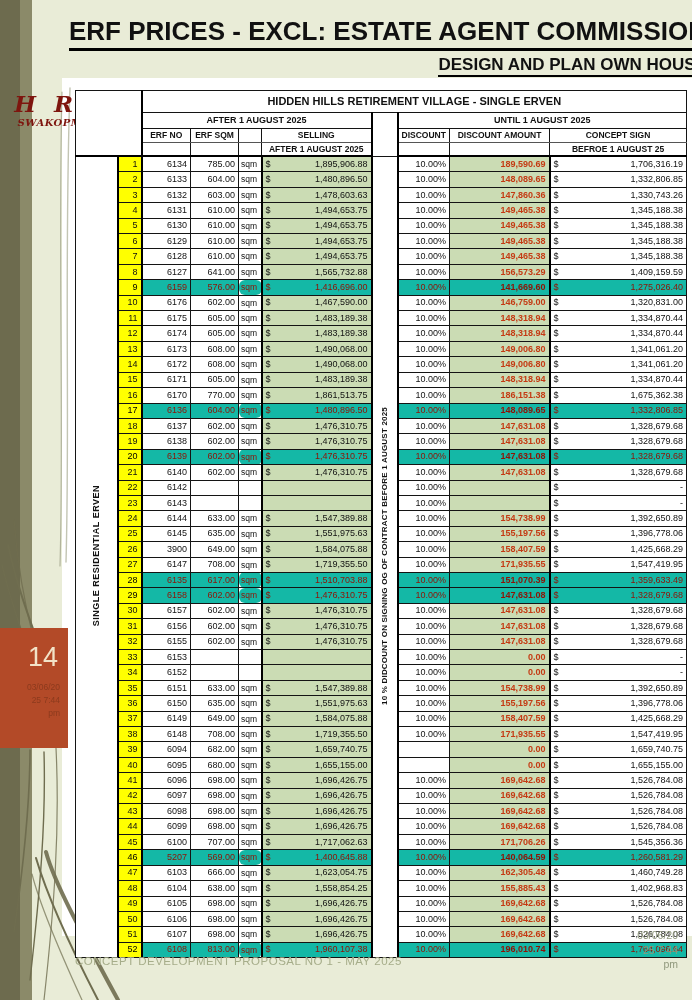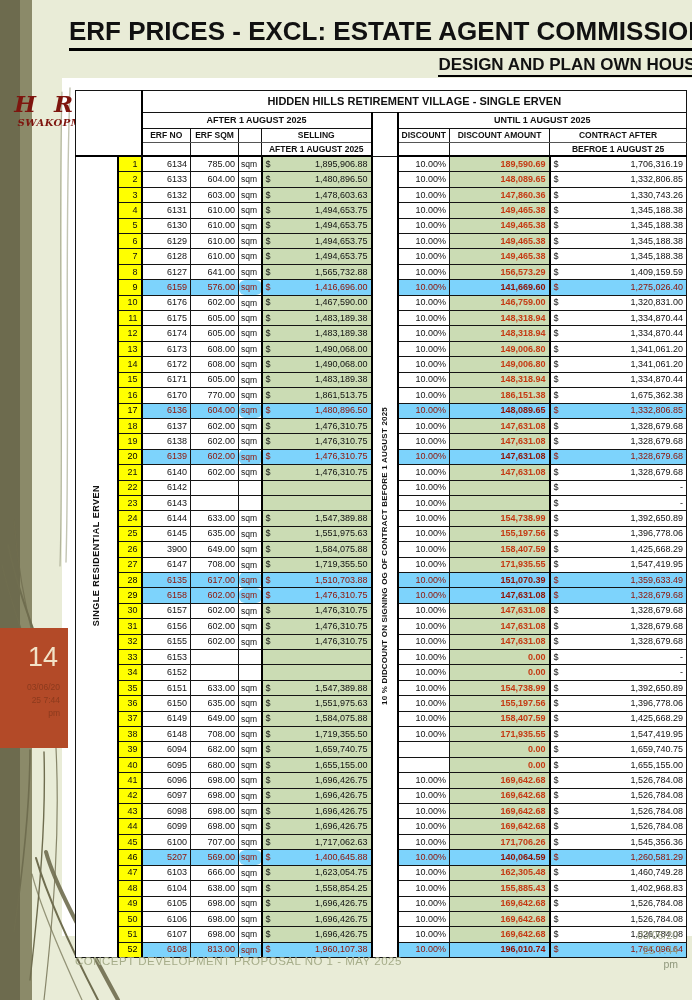--- a/index.html
+++ b/index.html
@@ -42,21 +42,21 @@
   .c-erf{text-align:right;}
   .c-sqm{text-align:right;}
   .c-unit{text-align:left;font-size:8.5px;border-right:2px solid #000;padding:0 2px;border-radius:6px;}
   .c-sell{border-right:2px solid #000;}
   .c-disc{text-align:right;}
   .c-damt{text-align:right;color:#c43a13;font-weight:bold;}
   .c-con{border-left:2px solid #000;}
   .green{background:#cbdcb4;}
   .money{display:flex;justify-content:space-between;align-items:center;width:100%;}
   .money .val{text-align:right;}
-  tr.sold td{background:#7dd3fc;color:#8f1205;}
+  tr.sold td{background:#14b8a6;color:#8f1205;}
   tr.sold td.rownum{background:#ffff00;color:#000;}
   tr.sold td.c-damt{color:#8f1205;}
   .footer-left{position:absolute;left:75px;top:955px;z-index:6;color:#a6ad8a;
                font-size:11.5px;letter-spacing:0.5px;}
   .footer-right{position:absolute;right:14px;top:928px;z-index:6;color:#90987c;
                 font-size:10.5px;text-align:right;line-height:1.4;}
 </style>
 </head>
 <body>
 
@@ -125,21 +125,21 @@
           <td class="t-gaphead" rowspan="3"></td>
           <td class="t-group" colspan="3">UNTIL 1 AUGUST 2025</td>
         </tr>
         <tr class="h-col1">
           <td>ERF NO</td>
           <td>ERF SQM</td>
           <td></td>
           <td>SELLING</td>
           <td>DISCOUNT</td>
           <td>DISCOUNT AMOUNT</td>
-          <td>CONTRACT AFTER</td>
+          <td>CONCEPT SIGN</td>
         </tr>
         <tr class="h-col2">
           <td></td>
           <td></td>
           <td></td>
           <td>AFTER 1 AUGUST 2025</td>
           <td></td>
           <td></td>
           <td>BEFROE 1 AUGUST 25</td>
         </tr>

